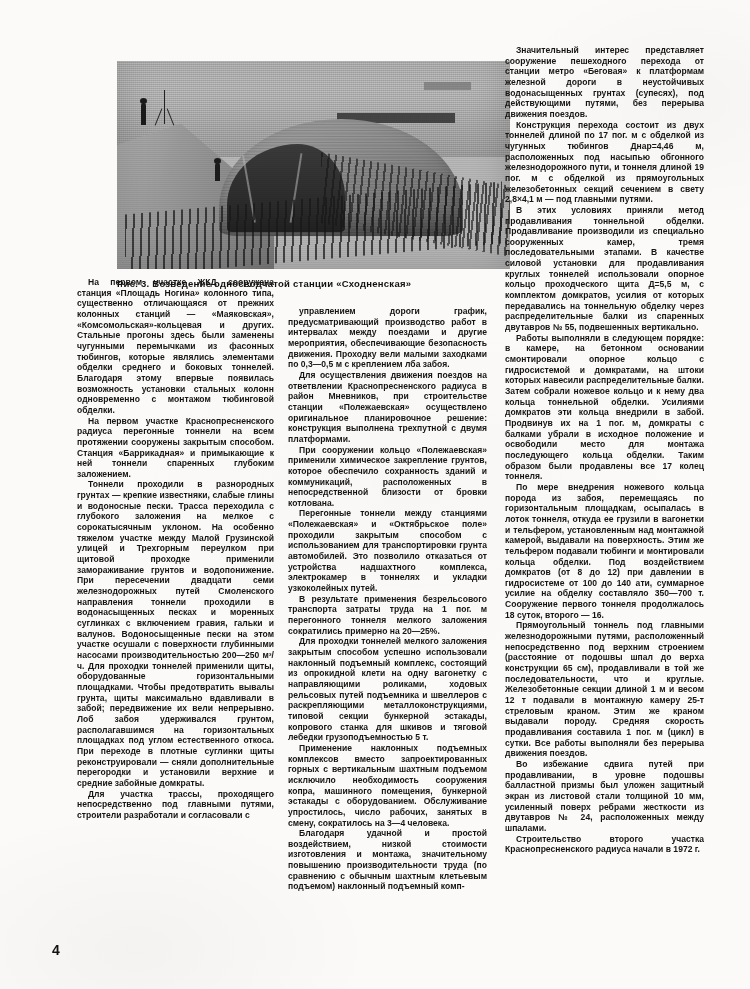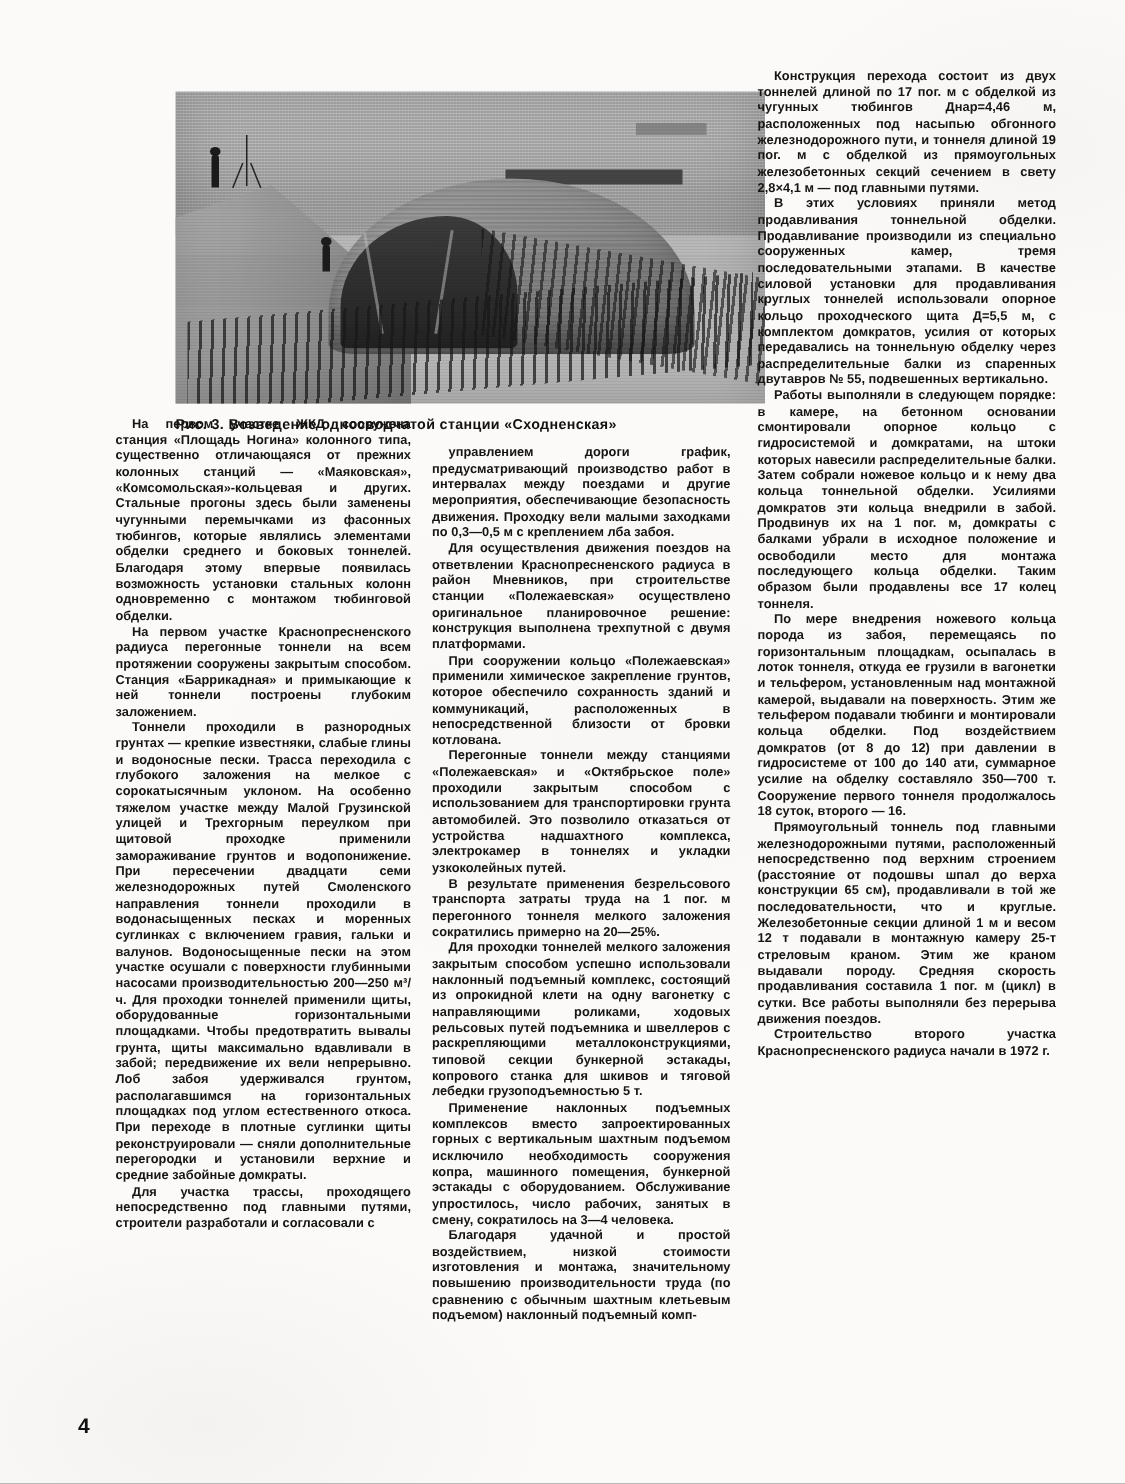--- a/index.html
+++ b/index.html
@@ -166,21 +166,21 @@
     font-weight: 600;
     letter-spacing: .02px;
   }
   .col p {
     margin: 0;
     text-indent: 11px;
   }
   .col p + p { margin-top: 0; }
 
   .col-left   { left: 77px;  top: 277px; width: 197px; }
-  .col-mid    { left: 288px; top: 296px; width: 199px; }
+  .col-mid    { left: 288px; top: 306px; width: 199px; }
   .col-right  { left: 505px; top: 45px;  width: 199px; }
 
   
   .folio {
     position: absolute;
     left: 52px;
     bottom: 31px;
     font-size: 14px;
     font-weight: bold;
     color: #111;
@@ -205,40 +205,42 @@
       <div class="ph-worker w2"></div>
       <div class="ph-tripod"></div>
       <div class="ph-halftone"></div>
       <div class="ph-vignette"></div>
     </div>
     <figcaption class="fig-caption">Рис. 3. Возведение односводчатой станции «Сходненская»</figcaption>
   </figure>
 
   <div class="col col-left">
     <p>На первом участке ЖКД сооружена станция «Площадь Ногина» колонного типа, существенно отличающаяся от прежних колонных станций — «Маяковская», «Комсомольская»-кольцевая и других. Стальные прогоны здесь были заменены чугунными перемычками из фасонных тюбингов, которые являлись элементами обделки среднего и боковых тоннелей. Благодаря этому впервые появилась возможность установки стальных колонн одновременно с монтажом тюбинговой обделки.</p>
-    <p>На первом участке Краснопресненского радиуса перегонные тоннели на всем протяжении сооружены закрытым способом. Станция «Баррикадная» и примыкающие к ней тоннели построены глубоким заложением.</p>
+    <p>На первом участке Краснопресненского радиуса перегонные тоннели на всем протяжении сооружены закрытым способом. Станция «Баррикадная» и примыкающие к ней тоннели спаренных глубоким заложением.</p>
     <p>Тоннели проходили в разнородных грунтах — крепкие известняки, слабые глины и водоносные пески. Трасса переходила с глубокого заложения на мелкое с сорокатысячным уклоном. На особенно тяжелом участке между Малой Грузинской улицей и Трехгорным переулком при щитовой проходке применили замораживание грунтов и водопонижение. При пересечении двадцати семи железнодорожных путей Смоленского направления тоннели проходили в водонасыщенных песках и моренных суглинках с включением гравия, гальки и валунов. Водоносыщенные пески на этом участке осушали с поверхности глубинными насосами производительностью 200—250 м³/ч. Для проходки тоннелей применили щиты, оборудованные горизонтальными площадками. Чтобы предотвратить вывалы грунта, щиты максимально вдавливали в забой; передвижение их вели непрерывно. Лоб забоя удерживался грунтом, располагавшимся на горизонтальных площадках под углом естественного откоса. При переходе в плотные суглинки щиты реконструировали — сняли дополнительные перегородки и установили верхние и средние забойные домкраты.</p>
     <p>Для участка трассы, проходящего непосредственно под главными путями, строители разработали и согласовали с</p>
   </div>
 
   <div class="col col-mid">
     <p>управлением дороги график, предусматривающий производство работ в интервалах между поездами и другие мероприятия, обеспечивающие безопасность движения. Проходку вели малыми заходками по 0,3—0,5 м с креплением лба забоя.</p>
     <p>Для осуществления движения поездов на ответвлении Краснопресненского радиуса в район Мневников, при строительстве станции «Полежаевская» осуществлено оригинальное планировочное решение: конструкция выполнена трехпутной с двумя платформами.</p>
     <p>При сооружении кольцо «Полежаевская» применили химическое закрепление грунтов, которое обеспечило сохранность зданий и коммуникаций, расположенных в непосредственной близости от бровки котлована.</p>
     <p>Перегонные тоннели между станциями «Полежаевская» и «Октябрьское поле» проходили закрытым способом с использованием для транспортировки грунта автомобилей. Это позволило отказаться от устройства надшахтного комплекса, электрокамер в тоннелях и укладки узкоколейных путей.</p>
     <p>В результате применения безрельсового транспорта затраты труда на 1 пог. м перегонного тоннеля мелкого заложения сократились примерно на 20—25%.</p>
     <p>Для проходки тоннелей мелкого заложения закрытым способом успешно использовали наклонный подъемный комплекс, состоящий из опрокидной клети на одну вагонетку с направляющими роликами, ходовых рельсовых путей подъемника и швеллеров с раскрепляющими металлоконструкциями, типовой секции бункерной эстакады, копрового станка для шкивов и тяговой лебедки грузоподъемностью 5 т.</p>
     <p>Применение наклонных подъемных комплексов вместо запроектированных горных с вертикальным шахтным подъемом исключило необходимость сооружения копра, машинного помещения, бункерной эстакады с оборудованием. Обслуживание упростилось, число рабочих, занятых в смену, сократилось на 3—4 человека.</p>
     <p>Благодаря удачной и простой воздействием, низкой стоимости изготовления и монтажа, значительному повышению производительности труда (по сравнению с обычным шахтным клетьевым подъемом) наклонный подъемный комп-</p>
   </div>
 
   <div class="col col-right">
+    <p>Значительный интерес представляет сооружение пешеходного перехода от станции метро «Беговая» к платформам железной дороги в неустойчивых водонасыщенных грунтах (супесях), под действующими путями, без перерыва движения поездов.</p>
     <p>Конструкция перехода состоит из двух тоннелей длиной по 17 пог. м с обделкой из чугунных тюбингов Днар=4,46 м, расположенных под насыпью обгонного железнодорожного пути, и тоннеля длиной 19 пог. м с обделкой из прямоугольных железобетонных секций сечением в свету 2,8×4,1 м — под главными путями.</p>
     <p>В этих условиях приняли метод продавливания тоннельной обделки. Продавливание производили из специально сооруженных камер, тремя последовательными этапами. В качестве силовой установки для продавливания круглых тоннелей использовали опорное кольцо проходческого щита Д=5,5 м, с комплектом домкратов, усилия от которых передавались на тоннельную обделку через распределительные балки из спаренных двутавров № 55, подвешенных вертикально.</p>
     <p>Работы выполняли в следующем порядке: в камере, на бетонном основании смонтировали опорное кольцо с гидросистемой и домкратами, на штоки которых навесили распределительные балки. Затем собрали ножевое кольцо и к нему два кольца тоннельной обделки. Усилиями домкратов эти кольца внедрили в забой. Продвинув их на 1 пог. м, домкраты с балками убрали в исходное положение и освободили место для монтажа последующего кольца обделки. Таким образом были продавлены все 17 колец тоннеля.</p>
     <p>По мере внедрения ножевого кольца порода из забоя, перемещаясь по горизонтальным площадкам, осыпалась в лоток тоннеля, откуда ее грузили в вагонетки и тельфером, установленным над монтажной камерой, выдавали на поверхность. Этим же тельфером подавали тюбинги и монтировали кольца обделки. Под воздействием домкратов (от 8 до 12) при давлении в гидросистеме от 100 до 140 ати, суммарное усилие на обделку составляло 350—700 т. Сооружение первого тоннеля продолжалось 18 суток, второго — 16.</p>
     <p>Прямоугольный тоннель под главными железнодорожными путями, расположенный непосредственно под верхним строением (расстояние от подошвы шпал до верха конструкции 65 см), продавливали в той же последовательности, что и круглые. Железобетонные секции длиной 1 м и весом 12 т подавали в монтажную камеру 25-т стреловым краном. Этим же краном выдавали породу. Средняя скорость продавливания составила 1 пог. м (цикл) в сутки. Все работы выполняли без перерыва движения поездов.</p>
+    <p>Во избежание сдвига путей при продавливании, в уровне подошвы балластной призмы был уложен защитный экран из листовой стали толщиной 10 мм, усиленный поверх ребрами жесткости из двутавров № 24, расположенных между шпалами.</p>
     <p>Строительство второго участка Краснопресненского радиуса начали в 1972 г.</p>
   </div>
 
   <div class="folio">4</div>
 
 </div>
 
 </body></html>

